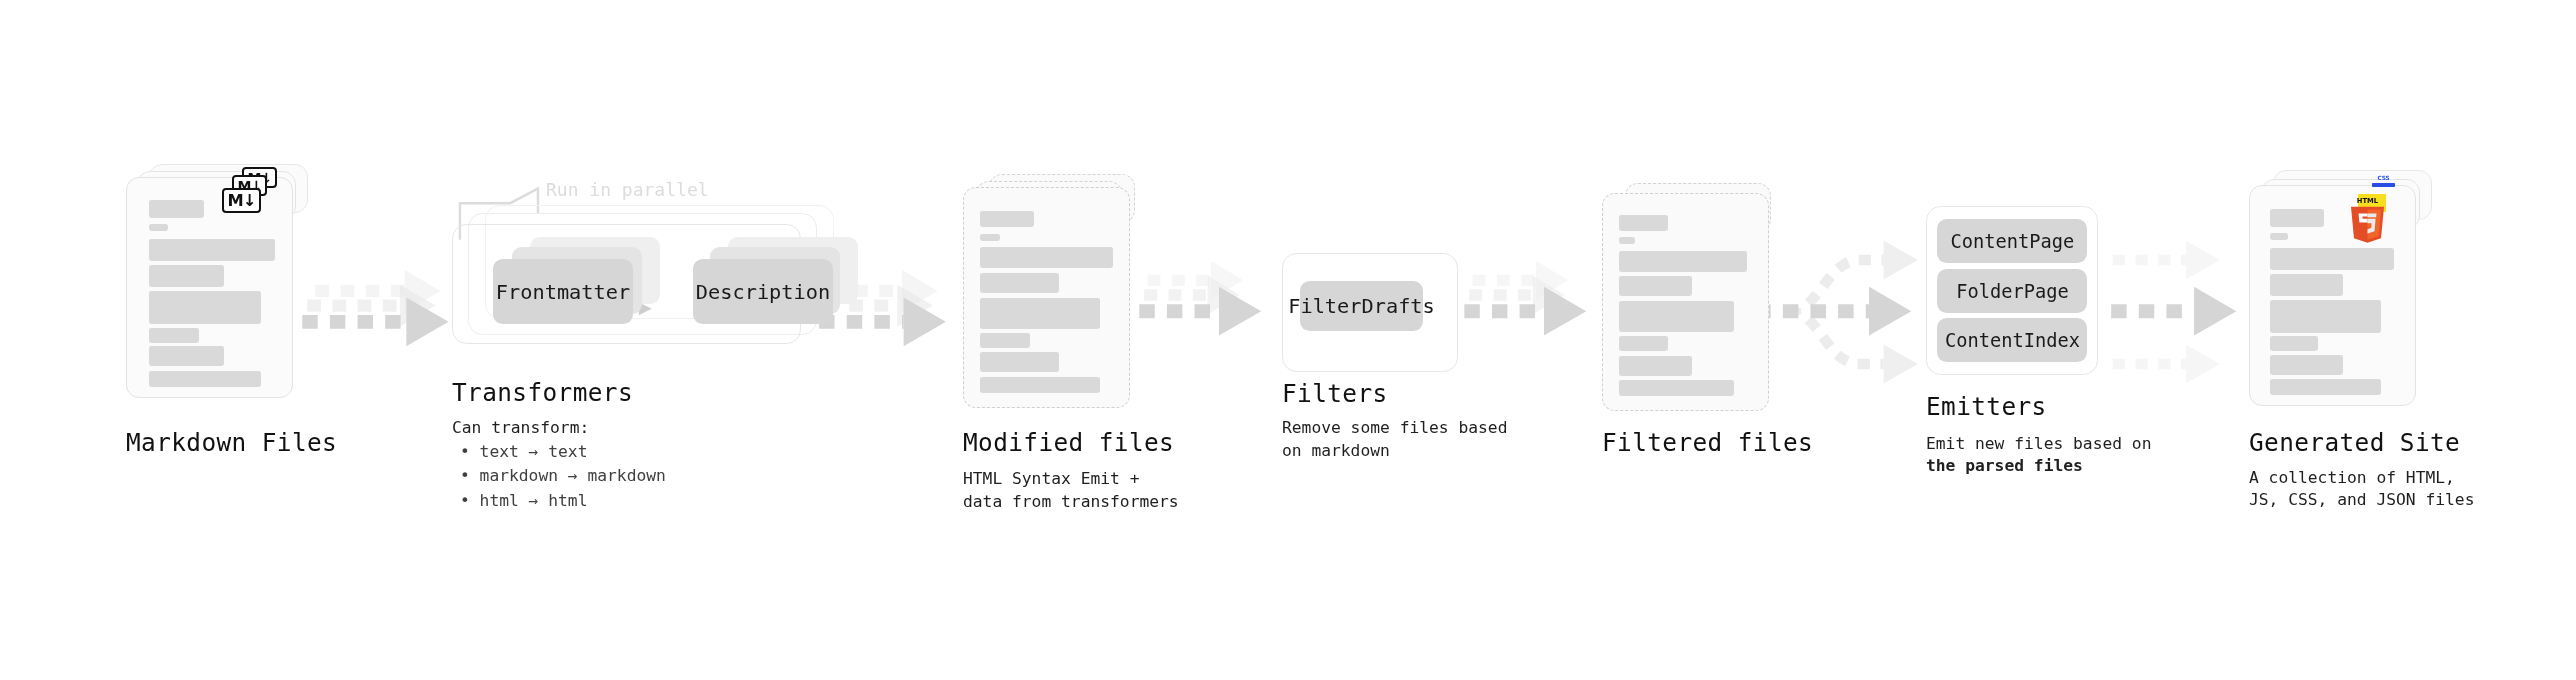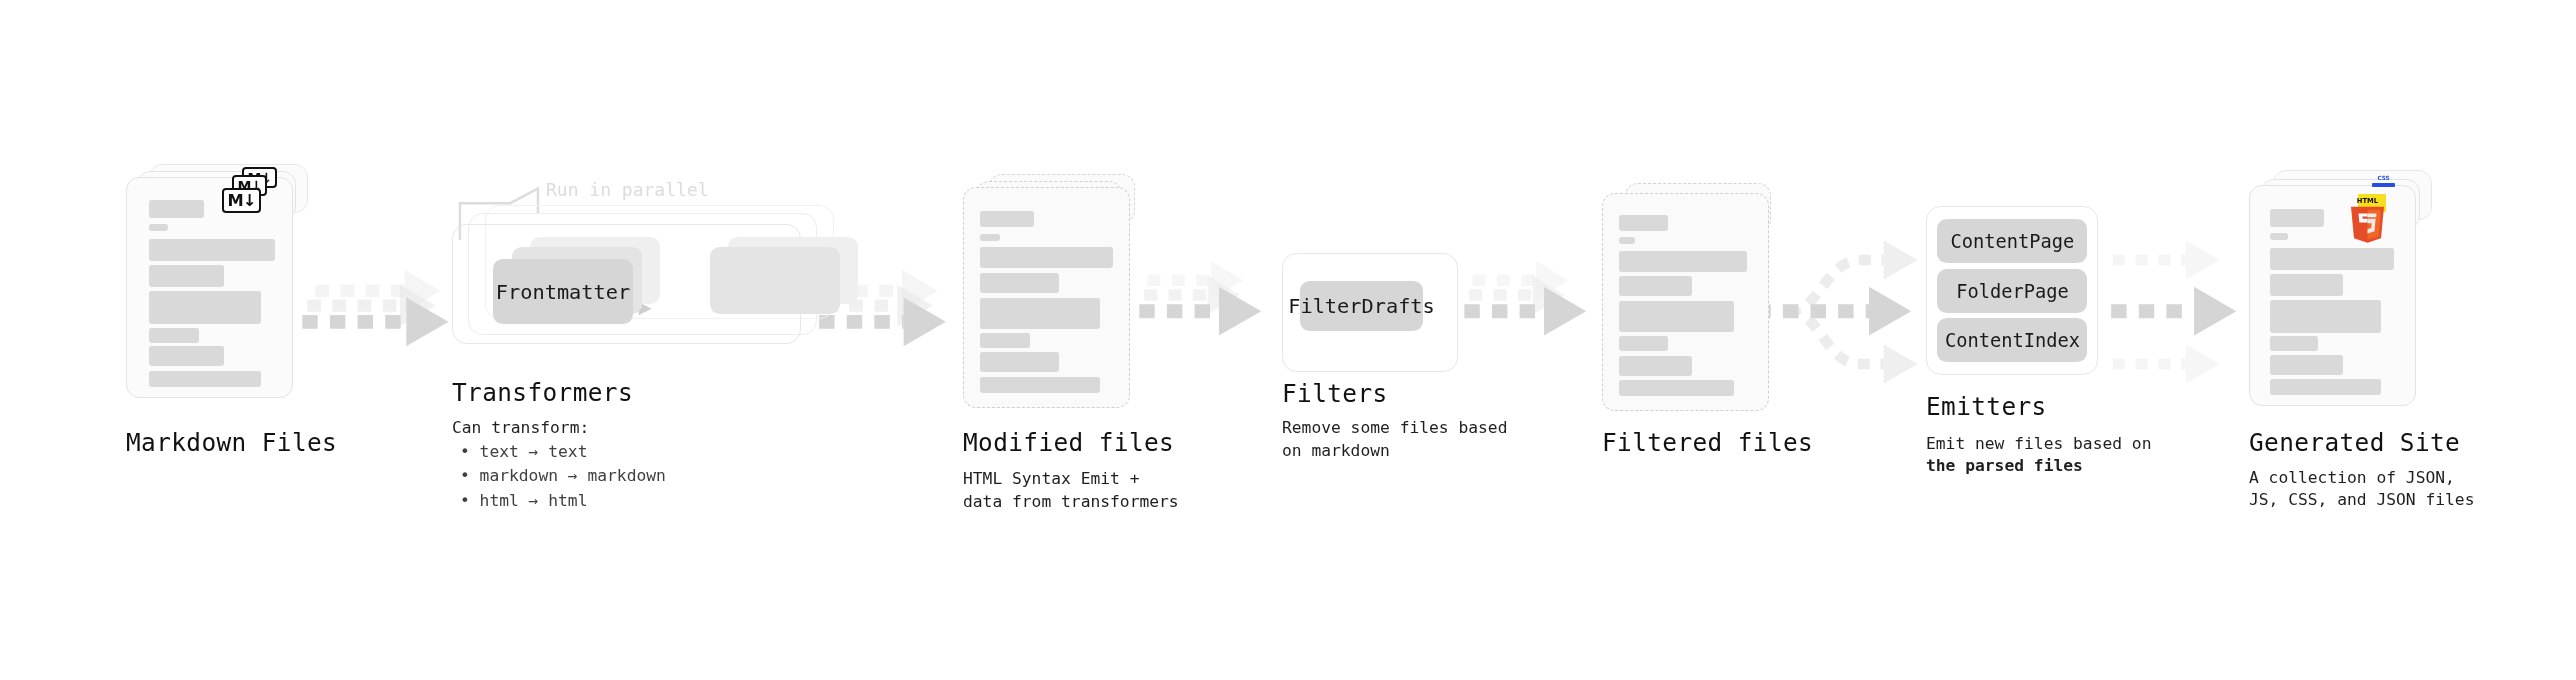--- a/index.html
+++ b/index.html
@@ -230,20 +230,21 @@
     <div class="groupbox g-back2" style="left:32.5px;top:-8.1px;width:349px;height:114px;"></div>
     <div class="groupbox g-back1" style="left:16.3px;top:0px;width:349px;height:122px;"></div>
     <div class="groupbox" style="left:0px;top:11.4px;width:349px;height:120px;"></div>
 
     <div class="chip ghost2" style="left:78px;top:24.4px;width:130px;height:67px;"></div>
     <div class="chip ghost1" style="left:60px;top:34px;width:130px;height:67px;"></div>
     <div class="chip" style="left:41px;top:46px;width:140px;height:65px;">Frontmatter</div>
 
     <div class="chip ghost2" style="left:276px;top:24.4px;width:130px;height:67px;"></div>
     <div class="chip ghost1" style="left:258px;top:34px;width:130px;height:67px;"></div>
+    <div class="chip" style="left:241px;top:46px;width:140px;height:65px;">Description</div>
   </div>
 
   <div class="callout" style="left:546px;top:179px;">Run in parallel</div>
   <div class="title" style="left:452px;top:378px;">Transformers</div>
   <div class="sub" style="left:452px;top:416px;">Can transform:</div>
   <div class="bullets" style="left:460px;top:440px;">
     <div>• text → text</div>
     <div>• markdown → markdown</div>
     <div>• html → html</div>
   </div>
@@ -324,17 +325,17 @@
         <text x="26" y="10" font-size="9" font-weight="bold" text-anchor="middle" fill="#111" font-family="DejaVu Sans, Liberation Sans, sans-serif">HTML</text>
         <polygon points="4,15 48,15 44,57 26,63 8,57" fill="#e44d26"></polygon>
         <polygon points="26,19 44,19 41,54 26,59" fill="#f16529"></polygon>
         <path d="M26,24 H14 l1.2,12 H26 v-5 h-6.4 l-.4-3 H26 z" fill="#ffffff"></path>
         <path d="M26,24 h12 l-.5,5 H26 z M26,31 h10.8 l-1.4,16.5 L26,50.5 V45 l5-1.6 .5-6.4 H26 z" fill="#ebebeb"></path>
       </svg>
     </div>
   </div>
 
   <div class="title" style="left:2249px;top:428px;">Generated Site</div>
-  <div class="sub" style="left:2249px;top:466px;">A collection of JSON,</div>
+  <div class="sub" style="left:2249px;top:466px;">A collection of HTML,</div>
   <div class="sub" style="left:2249px;top:488px;">JS, CSS, and JSON files</div>
 
 </div>
 
 
 </body></html>

